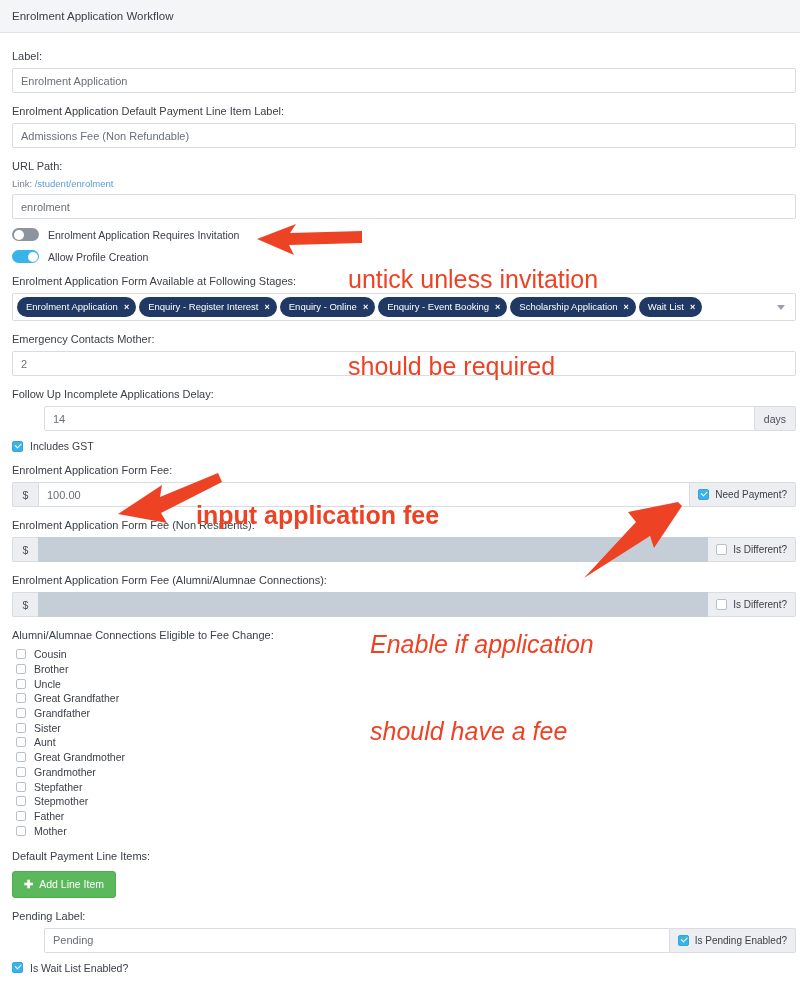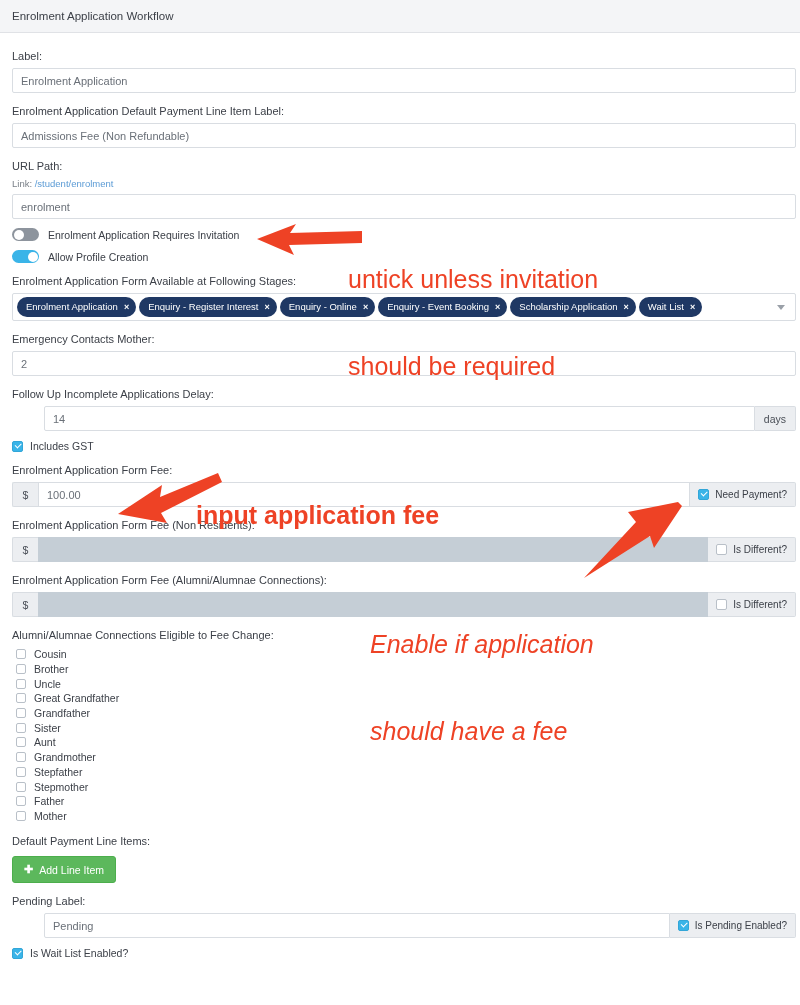--- a/index.html
+++ b/index.html
@@ -320,20 +320,24 @@
     <div class="cb-item">
       <div class="cb"></div>
       <span>Sister</span>
     </div>
     <div class="cb-item">
       <div class="cb"></div>
       <span>Aunt</span>
     </div>
     <div class="cb-item">
       <div class="cb"></div>
+      <span>Great Grandmother</span>
+    </div>
+    <div class="cb-item">
+      <div class="cb"></div>
       <span>Grandmother</span>
     </div>
     <div class="cb-item">
       <div class="cb"></div>
       <span>Stepfather</span>
     </div>
     <div class="cb-item">
       <div class="cb"></div>
       <span>Stepmother</span>
     </div>

